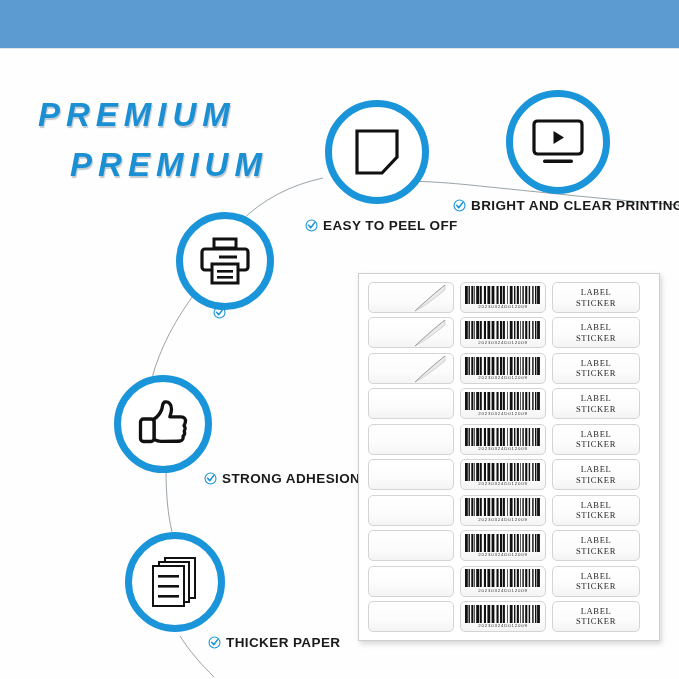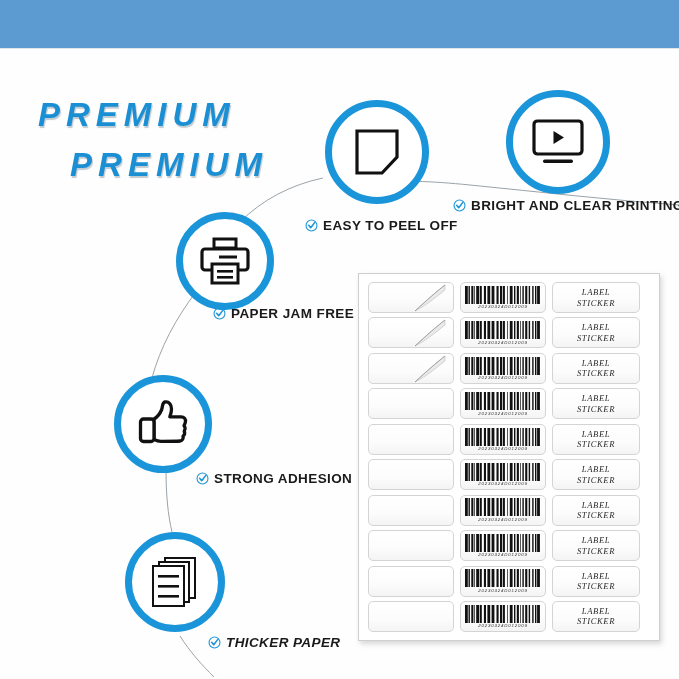--- a/index.html
+++ b/index.html
@@ -73,21 +73,20 @@
   .sheet-rows{display:flex;flex-direction:column;height:100%;justify-content:space-between;}
   .sheet-row{display:flex;align-items:center;gap:6px;height:31px;}
   .cell{
     box-sizing:border-box;
     border:1px solid #d4d4d4;
     border-radius:5px;
     background:linear-gradient(180deg,#ffffff 0%,#fcfcfc 60%,#f4f4f4 100%);
     height:31px;
     position:relative;
     overflow:hidden;
-    font-style:italic;
   }
   .cell-blank{width:86px;}
   .cell-barcode{width:86px;display:flex;flex-direction:column;align-items:center;justify-content:center;gap:0;}
   .cell-text{
     width:88px;display:flex;flex-direction:column;align-items:center;justify-content:center;
     font-family:"Liberation Serif", serif;
     font-size:8.6px;line-height:10.5px;color:#2a2a2a;letter-spacing:.6px;
   }
   .bars{width:76px;height:18px;display:block;}
   .bc-num{
@@ -161,56 +160,55 @@
         <rect x="19" y="34" width="16" height="2.6" fill="#111"></rect>
         <rect x="19" y="40" width="16" height="2.6" fill="#111"></rect>
       </svg>
     </span>
   </div>
   <div class="caption" style="left:213px;top:306px;">
     <svg class="tick" viewBox="0 0 20 20">
       <circle cx="10" cy="10" r="8.4" fill="none" stroke="#1b95d9" stroke-width="1.7"></circle>
       <path d="M5.6,9.6 L8.8,13.4 L14.8,5.6" fill="none" stroke="#1b95d9" stroke-width="2.4" stroke-linecap="round" stroke-linejoin="round"></path>
     </svg>
-    <span>PAPER JAM FREE</span>
   </div>
 
   <div class="circle" style="left:114px;top:375px;width:98px;height:98px;">
     <span>
       <svg width="56" height="52" viewBox="0 0 56 52">
         <path d="M19,21 C19,21 24,18 26.5,12 C28,8.2 27,4.5 30,4 C34,3.3 36.5,6.5 36.5,11
                  C36.5,14.6 34.8,18.8 34.8,18.8 L46,18.8 C49.2,18.8 51,21 50.4,24
                  C50,26 49,27.6 49,27.6 C50.4,29.2 50.4,31.6 49.2,33
                  C50,34.8 49.6,37 48,38.2 C48.6,40.2 47.6,42.6 45,43
                  C42,43.4 30,43.4 26,43.4 C22.6,43.4 19,41.4 19,41.4 Z" fill="#fff" stroke="#111" stroke-width="3.3" stroke-linejoin="round"></path>
         <rect x="5.5" y="21" width="13.5" height="22.5" rx="3" ry="3" fill="#fff" stroke="#111" stroke-width="3.3"></rect>
       </svg>
     </span>
   </div>
-  <div class="caption" style="left:196px;top:471px;">
+  <div class="caption" style="left:204px;top:471px;">
     <svg class="tick" viewBox="0 0 20 20">
       <circle cx="10" cy="10" r="8.4" fill="none" stroke="#1b95d9" stroke-width="1.7"></circle>
       <path d="M5.6,9.6 L8.8,13.4 L14.8,5.6" fill="none" stroke="#1b95d9" stroke-width="2.4" stroke-linecap="round" stroke-linejoin="round"></path>
     </svg>
     <span>STRONG ADHESION</span>
   </div>
 
   <div class="circle" style="left:125px;top:532px;width:100px;height:100px;">
     <span>
       <svg width="58" height="56" viewBox="0 0 58 56">
         <rect x="19" y="4" width="30" height="40" fill="#fff" stroke="#111" stroke-width="2"></rect>
         <rect x="13" y="8" width="30" height="40" fill="#fff" stroke="#111" stroke-width="2"></rect>
         <rect x="7" y="12" width="31" height="40" fill="#fff" stroke="#111" stroke-width="2"></rect>
         <rect x="12" y="21" width="21" height="2.6" fill="#111"></rect>
         <rect x="12" y="31" width="21" height="2.6" fill="#111"></rect>
         <rect x="12" y="41" width="21" height="2.6" fill="#111"></rect>
       </svg>
     </span>
   </div>
-  <div class="caption" style="left:208px;top:635px;font-style:italic;">
+  <div class="caption" style="left:208px;top:635px;">
     <svg class="tick" viewBox="0 0 20 20">
       <circle cx="10" cy="10" r="8.4" fill="none" stroke="#1b95d9" stroke-width="1.7"></circle>
       <path d="M5.6,9.6 L8.8,13.4 L14.8,5.6" fill="none" stroke="#1b95d9" stroke-width="2.4" stroke-linecap="round" stroke-linejoin="round"></path>
     </svg>
     <span>THICKER PAPER</span>
   </div>
 
   <div class="sheet">
     <div class="sheet-rows" id="sheet-rows">
         <div class="sheet-row">

